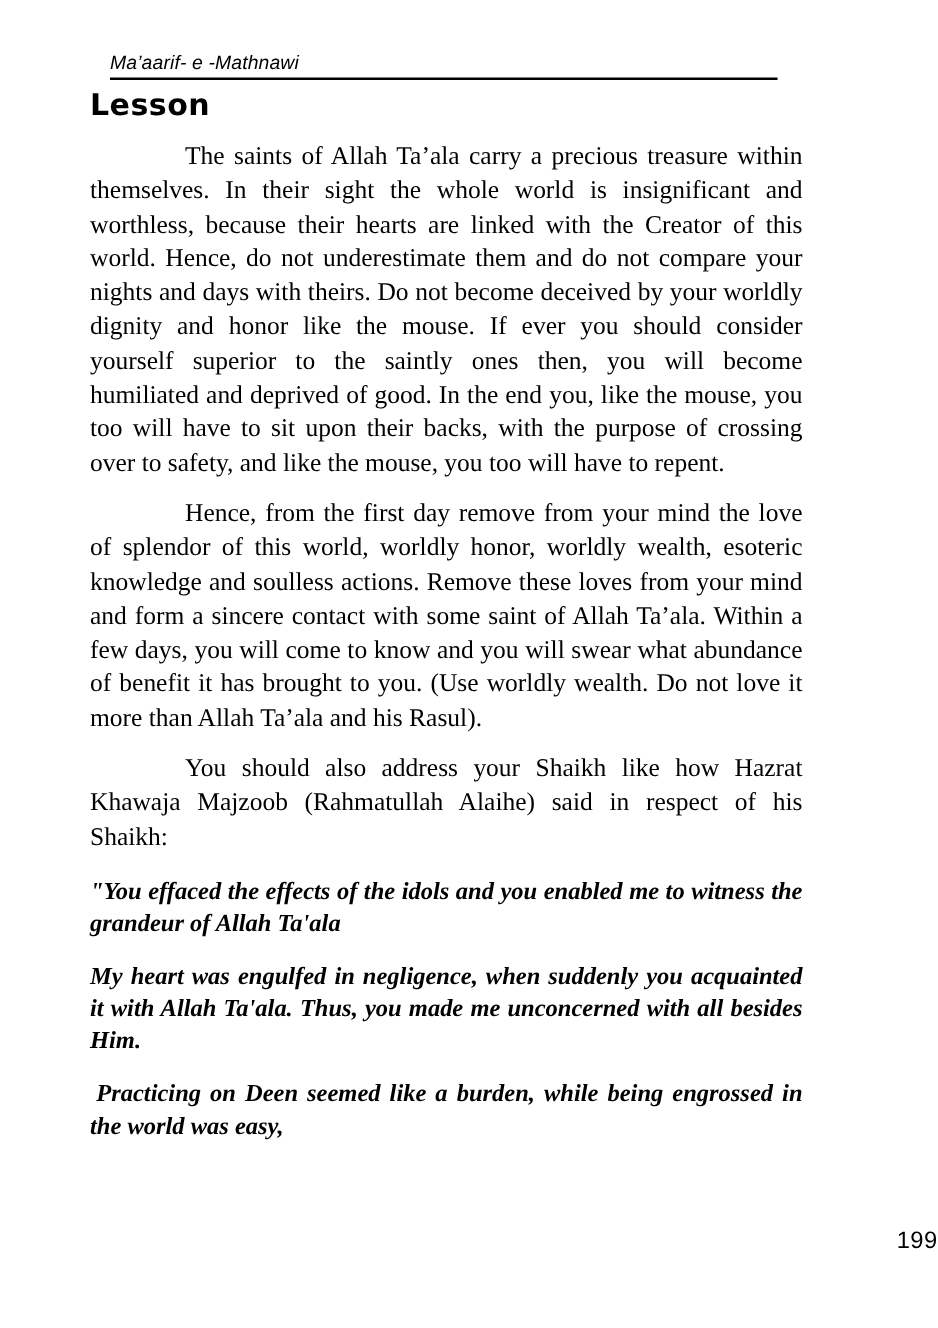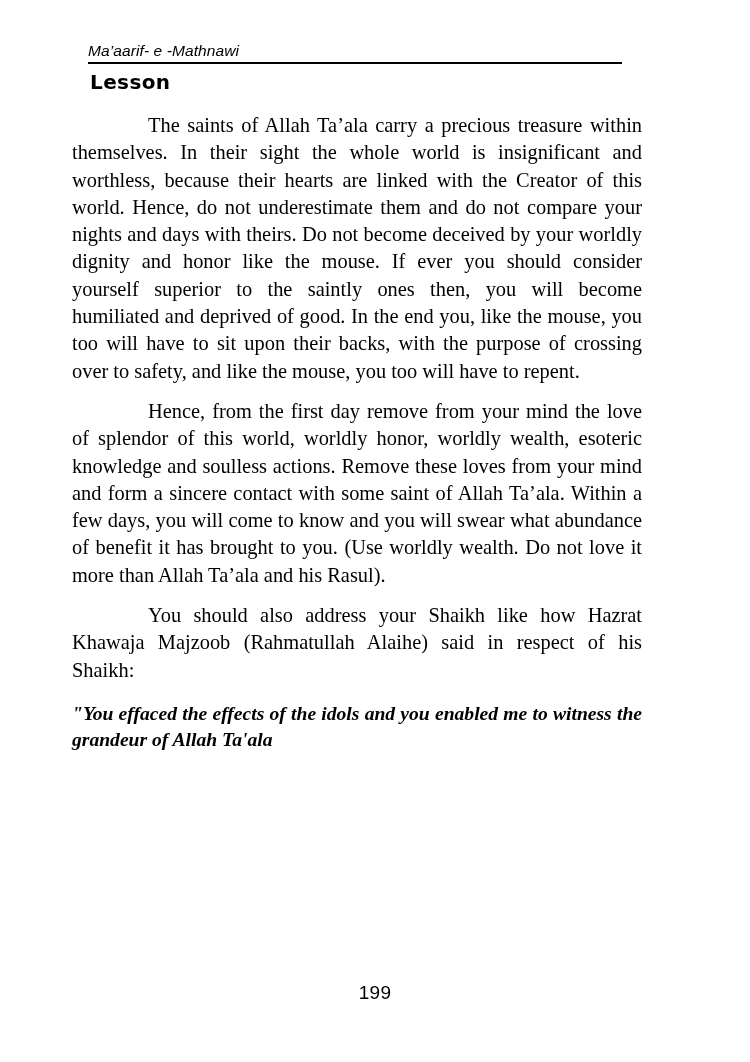--- a/index.html
+++ b/index.html
@@ -45,25 +45,25 @@
   .header-rule {
     margin-top: 2px;
     width: 534px;
     height: 0;
     border-top: 2.6px solid #000;
   }
 
   
   .lesson-heading {
     position: absolute;
-    left: 90px;
+    left: 72px;
     top: 72px;
     font-family: "DejaVu Sans", sans-serif;
     font-weight: bold;
-    font-size: 20px;
+    font-size: 24px;
     letter-spacing: 0.4px;
     line-height: 1.05;
     color: #000;
   }
 
   
   .body-col {
     position: absolute;
     left: 72px;
     top: 112px;
@@ -109,21 +109,21 @@
   .stanza.indent-lead > p.verse:first-child {
     text-indent: 5px;
   }
 
   
   .folio {
     position: absolute;
     left: 0;
     top: 982px;
     width: 750px;
-    text-align: center;
+    text-align: right;
     font-family: "Liberation Sans", sans-serif;
     font-size: 19px;
     letter-spacing: 0.3px;
     color: #000;
   }
 </style>
 </head>
 <body>
 
 <div class="page">
@@ -142,20 +142,26 @@
     <p class="para">Hence, from the first day remove from your mind the love of splendor of this world, worldly honor, worldly wealth, esoteric knowledge and soulless actions. Remove these loves from your mind and form a sincere contact with some saint of Allah Ta’ala. Within a few days, you will come to know and you will swear what abundance of benefit it has brought to you. (Use worldly wealth. Do not love it more than Allah Ta’ala and his Rasul).</p>
 
     <p class="para">You should also address your Shaikh like how Hazrat Khawaja Majzoob (Rahmatullah Alaihe) said in respect of his Shaikh:</p>
 
     <div class="verse-block">
 
       <div class="stanza">
         <p class="verse">"You effaced the effects of the idols and you enabled me to witness the grandeur of Allah Ta'ala</p>
       </div>
 
+      <div class="stanza">
+        <p class="verse">My heart was engulfed in negligence, when suddenly you acquainted it with Allah Ta'ala. Thus, you made me unconcerned with all besides Him.</p>
+      </div>
 
+      <div class="stanza indent-lead">
+        <p class="verse">Practicing on Deen seemed like a burden, while being engrossed in the world was easy,</p>
+      </div>
 
     </div>
   </div>
 
   <div class="folio">199</div>
 
 </div>
 
 </body></html>

